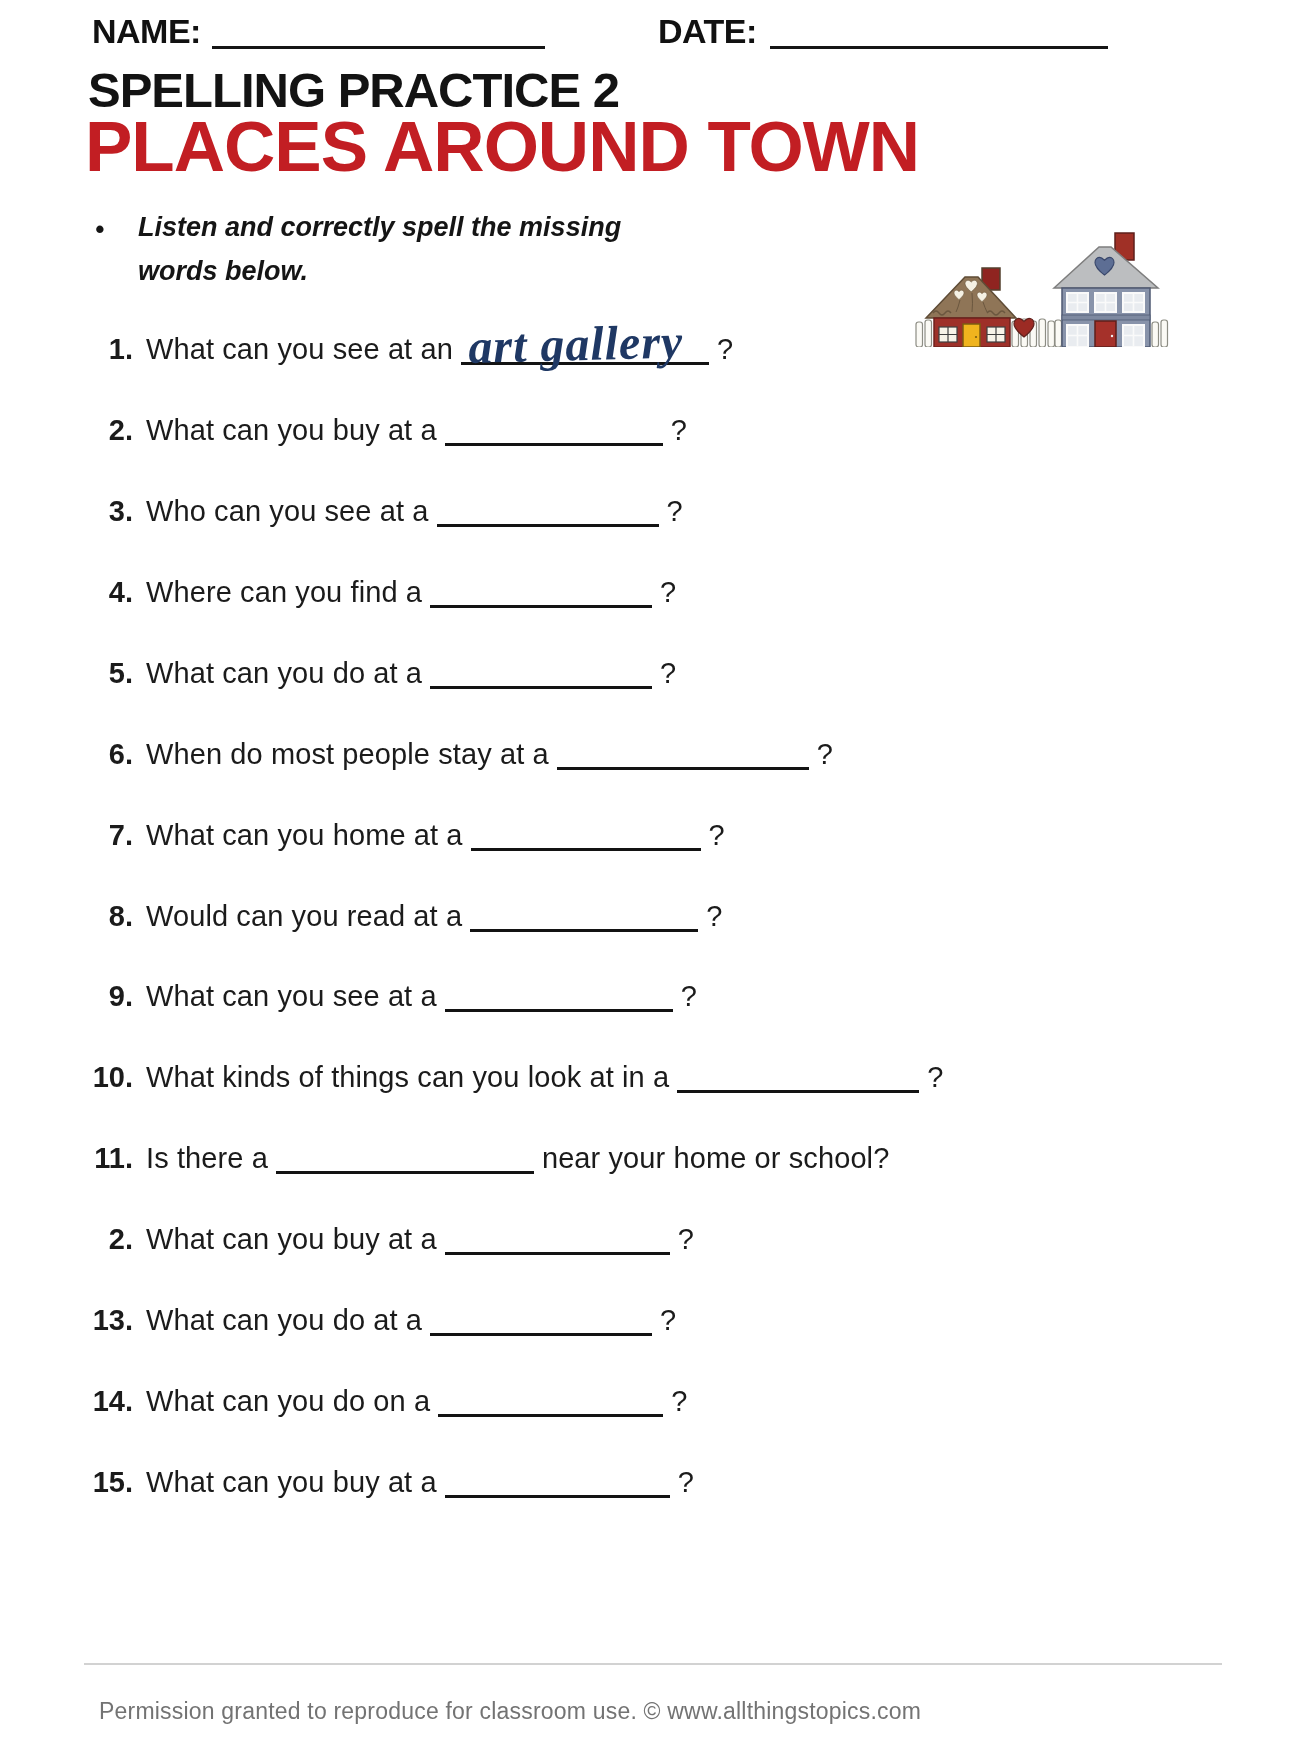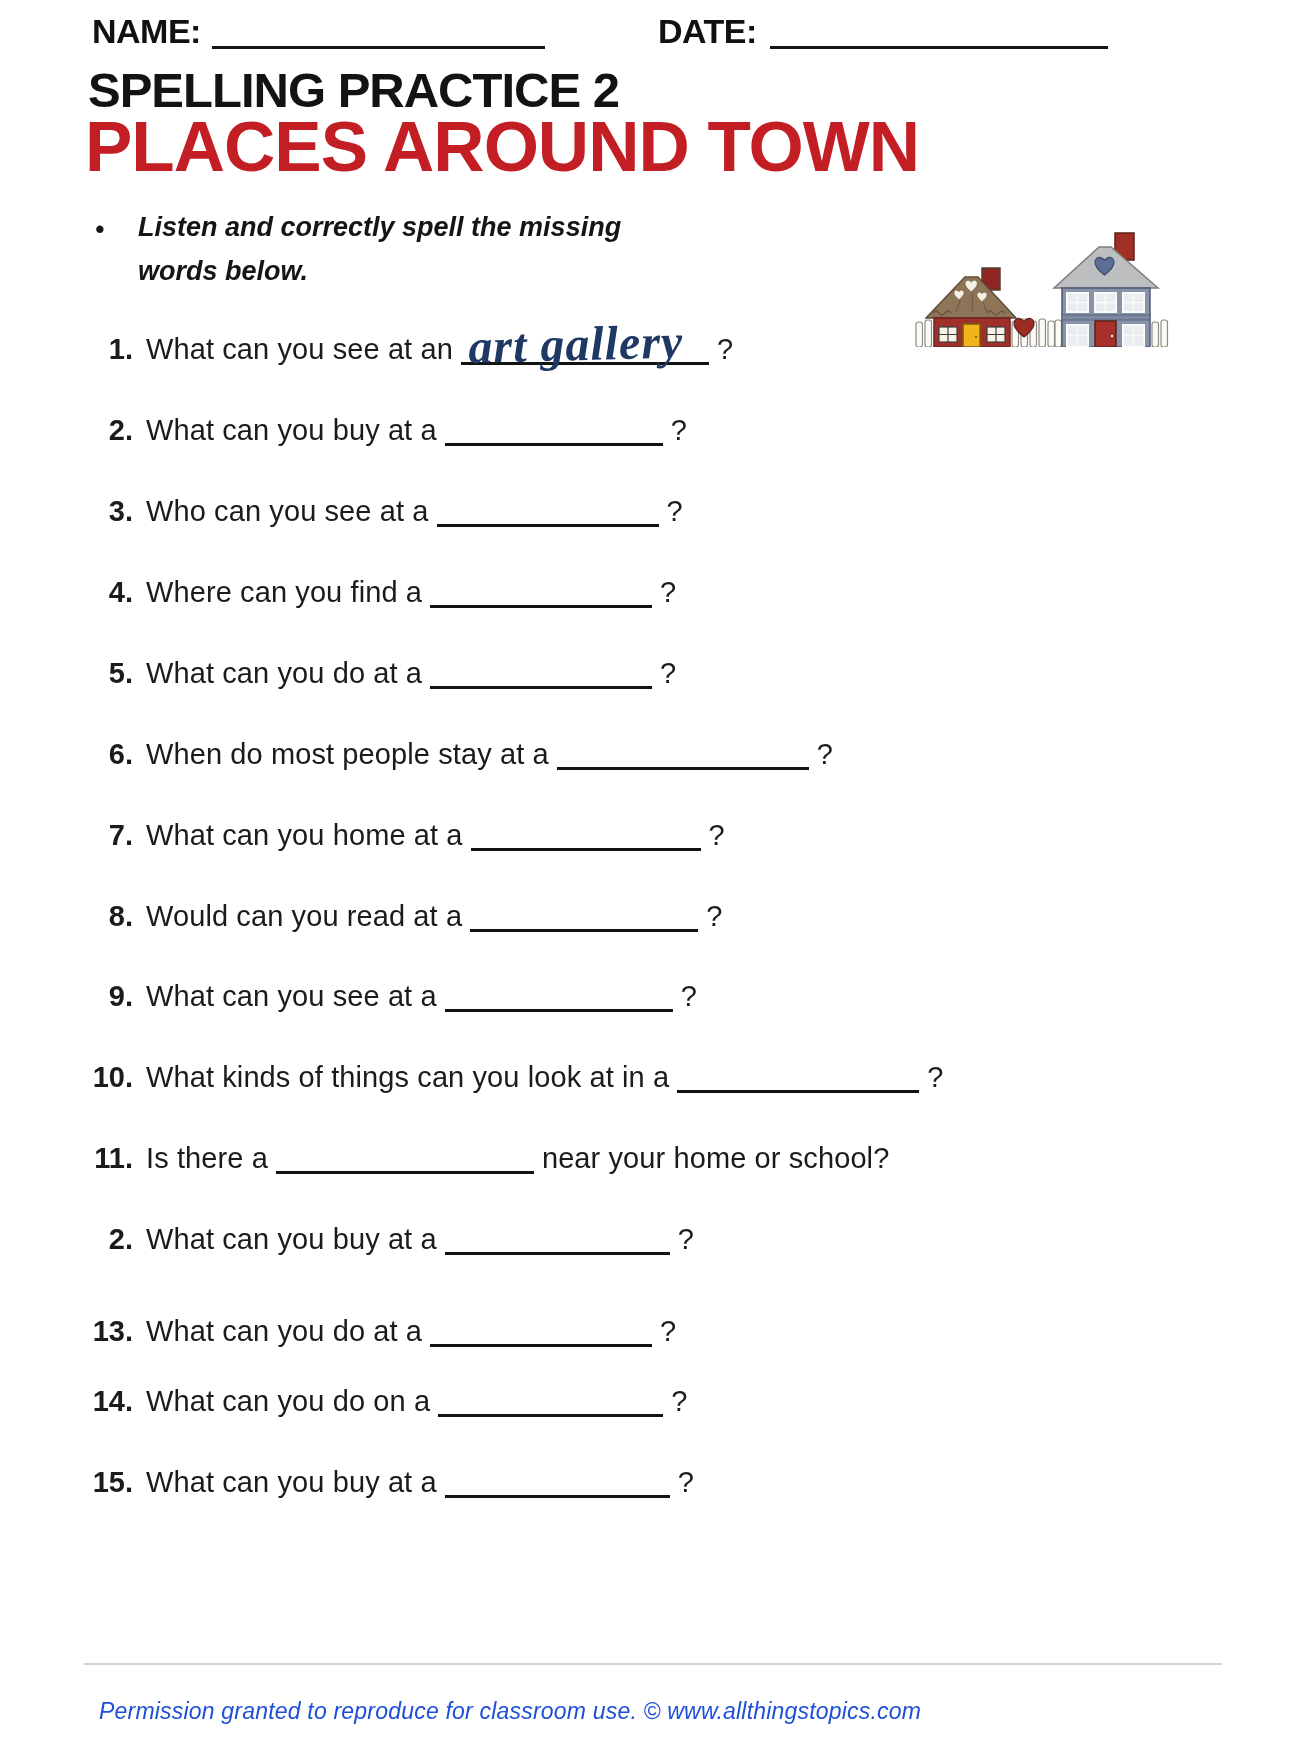--- a/index.html
+++ b/index.html
@@ -20,21 +20,21 @@
   .question{position:absolute;left:85px;white-space:nowrap;font-size:29px;color:#1b1b1b;}
   .qnum{display:inline-block;width:48px;text-align:right;font-weight:700;margin-right:13px;}
   .qtext{letter-spacing:0.1px;}
   .blank{display:inline-block;position:relative;height:32px;margin:0 8px -6px 8px;border-bottom:3px solid #131313;vertical-align:baseline;}
   .answer{
     position:absolute;left:8px;bottom:-12px;white-space:nowrap;
     font-family:"Liberation Serif",serif;font-style:italic;font-weight:700;
     font-size:48px;letter-spacing:1px;transform:rotate(-1.5deg);transform-origin:left bottom;
   }
   .footer-divider{position:absolute;left:84px;top:1663px;width:1138px;border-top:2px solid #d2d2d2;}
-  .footer-text{position:absolute;left:99px;top:1698px;font-style:italic;font-size:23px;color:#1d4ed8;letter-spacing:0.2px;}
+  .footer-text{position:absolute;left:99px;top:1698px;font-size:23px;color:#737373;letter-spacing:0.2px;}
 </style>
 </head>
 <body>
 
 <span class="hdr-label" style="left:92px;top:12px;">NAME:</span>
 <span class="hdr-line" style="left:212px;top:8px;width:333px;"></span>
 <span class="hdr-label" style="left:658px;top:12px;">DATE:</span>
 <span class="hdr-line" style="left:770px;top:8px;width:338px;"></span>
 
 <div class="subtitle">SPELLING PRACTICE 2</div>
@@ -113,19 +113,19 @@
     <div class="question" style="top: 492px;"><span class="qnum">3.</span><span class="qtext">Who can you see at a</span><span class="blank" style="width: 222px;"></span><span class="qtext">?</span></div>
     <div class="question" style="top: 573px;"><span class="qnum">4.</span><span class="qtext">Where can you find a</span><span class="blank" style="width: 222px;"></span><span class="qtext">?</span></div>
     <div class="question" style="top: 654px;"><span class="qnum">5.</span><span class="qtext">What can you do at a</span><span class="blank" style="width: 222px;"></span><span class="qtext">?</span></div>
     <div class="question" style="top: 735px;"><span class="qnum">6.</span><span class="qtext">When do most people stay at a</span><span class="blank" style="width: 252px;"></span><span class="qtext">?</span></div>
     <div class="question" style="top: 816px;"><span class="qnum">7.</span><span class="qtext">What can you home at a</span><span class="blank" style="width: 230px;"></span><span class="qtext">?</span></div>
     <div class="question" style="top: 897px;"><span class="qnum">8.</span><span class="qtext">Would can you read at a</span><span class="blank" style="width: 228px;"></span><span class="qtext">?</span></div>
     <div class="question" style="top: 977px;"><span class="qnum">9.</span><span class="qtext">What can you see at a</span><span class="blank" style="width: 228px;"></span><span class="qtext">?</span></div>
     <div class="question" style="top: 1058px;"><span class="qnum">10.</span><span class="qtext">What kinds of things can you look at in a</span><span class="blank" style="width: 242px;"></span><span class="qtext">?</span></div>
     <div class="question" style="top: 1139px;"><span class="qnum">11.</span><span class="qtext">Is there a</span><span class="blank" style="width: 258px;"></span><span class="qtext">near your home or school?</span></div>
     <div class="question" style="top: 1220px;"><span class="qnum">2.</span><span class="qtext">What can you buy at a</span><span class="blank" style="width: 225px;"></span><span class="qtext">?</span></div>
-    <div class="question" style="top: 1301px; margin-top: 11px;"><span class="qnum">13.</span><span class="qtext">What can you do at a</span><span class="blank" style="width: 222px;"></span><span class="qtext">?</span></div>
+    <div class="question" style="top: 1301px;"><span class="qnum">13.</span><span class="qtext">What can you do at a</span><span class="blank" style="width: 222px;"></span><span class="qtext">?</span></div>
     <div class="question" style="top: 1382px;"><span class="qnum">14.</span><span class="qtext">What can you do on a</span><span class="blank" style="width: 225px;"></span><span class="qtext">?</span></div>
     <div class="question" style="top: 1463px;"><span class="qnum">15.</span><span class="qtext">What can you buy at a</span><span class="blank" style="width: 225px;"></span><span class="qtext">?</span></div>
   </div>
 
 <div class="footer-divider"></div>
 <div class="footer-text">Permission granted to reproduce for classroom use.  © www.allthingstopics.com</div>
 
 </body></html>

